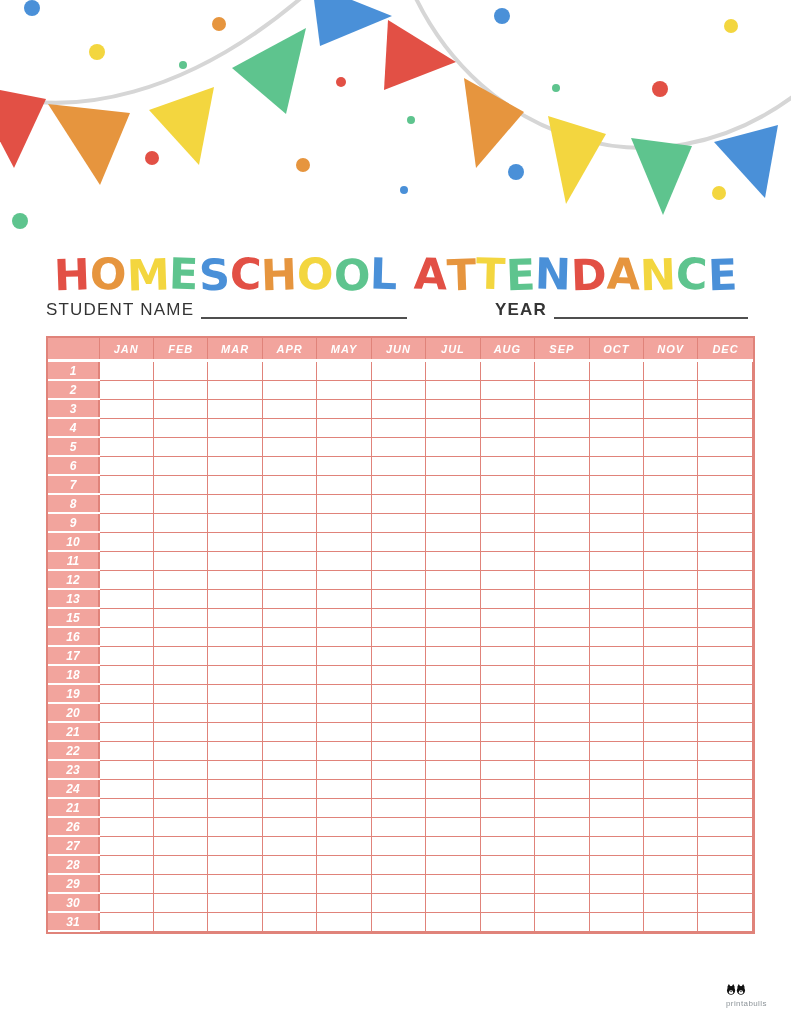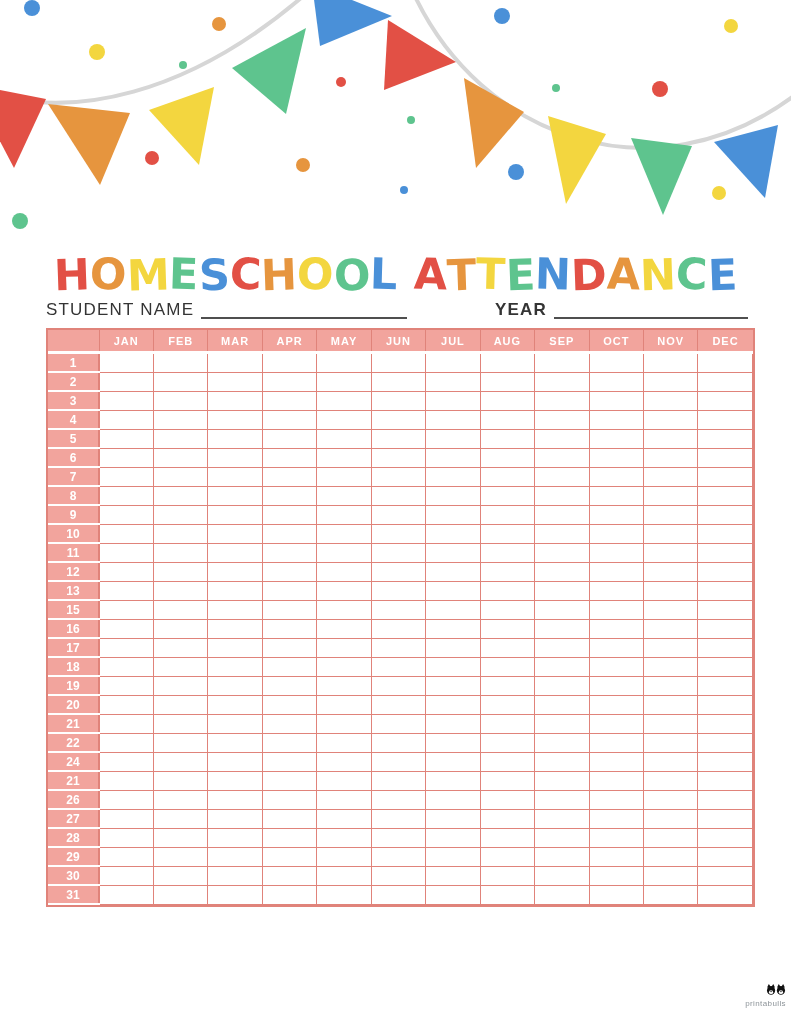--- a/index.html
+++ b/index.html
@@ -24,36 +24,36 @@
   .fieldgroup{position:absolute;bottom:0;display:flex;align-items:flex-end;}
   .fieldgroup .lbl{font-size:17px;letter-spacing:1.2px;color:var(--c-label-ink);
                    line-height:19px;white-space:nowrap;}
   .fieldgroup .line{border-bottom:2px solid var(--c-line-ink);height:17px;margin-left:7px;}
   .fg-student{left:0;}
   .fg-student .line{width:206px;}
   .fg-year{left:449px;font-weight:bold;}
   .fg-year .line{width:194px;}
 
   
-  .table-wrap{position:absolute;left:46px;top:328px;width:705px;
-              border:2px solid var(--c-table-border);}
+  .table-wrap{position:absolute;left:46px;top:336px;width:705px;
+              border:2px solid var(--c-table-border);font-style:italic;}
   table.att{border-collapse:collapse;table-layout:fixed;width:100%;}
   table.att col.daycol{width:51px;}
   table.att thead th{height:19px;background:var(--c-table-pink);color:var(--c-header-text);
       font-size:11px;font-weight:bold;letter-spacing:1px;text-align:center;
       border-left:1px solid var(--c-table-border);border-bottom:3px solid #ffffff;}
   table.att thead th.corner{border-left:none;}
   table.att tbody th{height:15px;background:var(--c-table-pink);color:var(--c-header-text);
       font-size:12px;font-weight:bold;text-align:center;
       border-top:2px solid #ffffff;border-bottom:2px solid #ffffff;
       border-right:2px solid var(--c-table-border);}
   table.att tbody td{border:1px solid var(--c-table-border);background:#ffffff;}
 
   
-  .watermark{position:absolute;left:726px;top:981px;width:60px;text-align:right;}
+  .watermark{position:absolute;left:726px;top:981px;width:60px;text-align:left;}
   .watermark .wm-text{display:block;font-size:8px;color:var(--c-watermark-gray);
                       letter-spacing:0.4px;margin-top:0px;}
 </style>
 </head>
 <body>
 
 <div class="page">
 
   <svg class="banner" width="791" height="300" viewBox="0 0 791 300">
 
@@ -435,20 +435,35 @@
             <td></td>
             <td></td>
             <td></td>
             <td></td>
             <td></td>
             <td></td>
             <td></td>
             <td></td>
           </tr>
           <tr>
+            <th>23</th>
+            <td></td>
+            <td></td>
+            <td></td>
+            <td></td>
+            <td></td>
+            <td></td>
+            <td></td>
+            <td></td>
+            <td></td>
+            <td></td>
+            <td></td>
+            <td></td>
+          </tr>
+          <tr>
             <th>24</th>
             <td></td>
             <td></td>
             <td></td>
             <td></td>
             <td></td>
             <td></td>
             <td></td>
             <td></td>
             <td></td>

